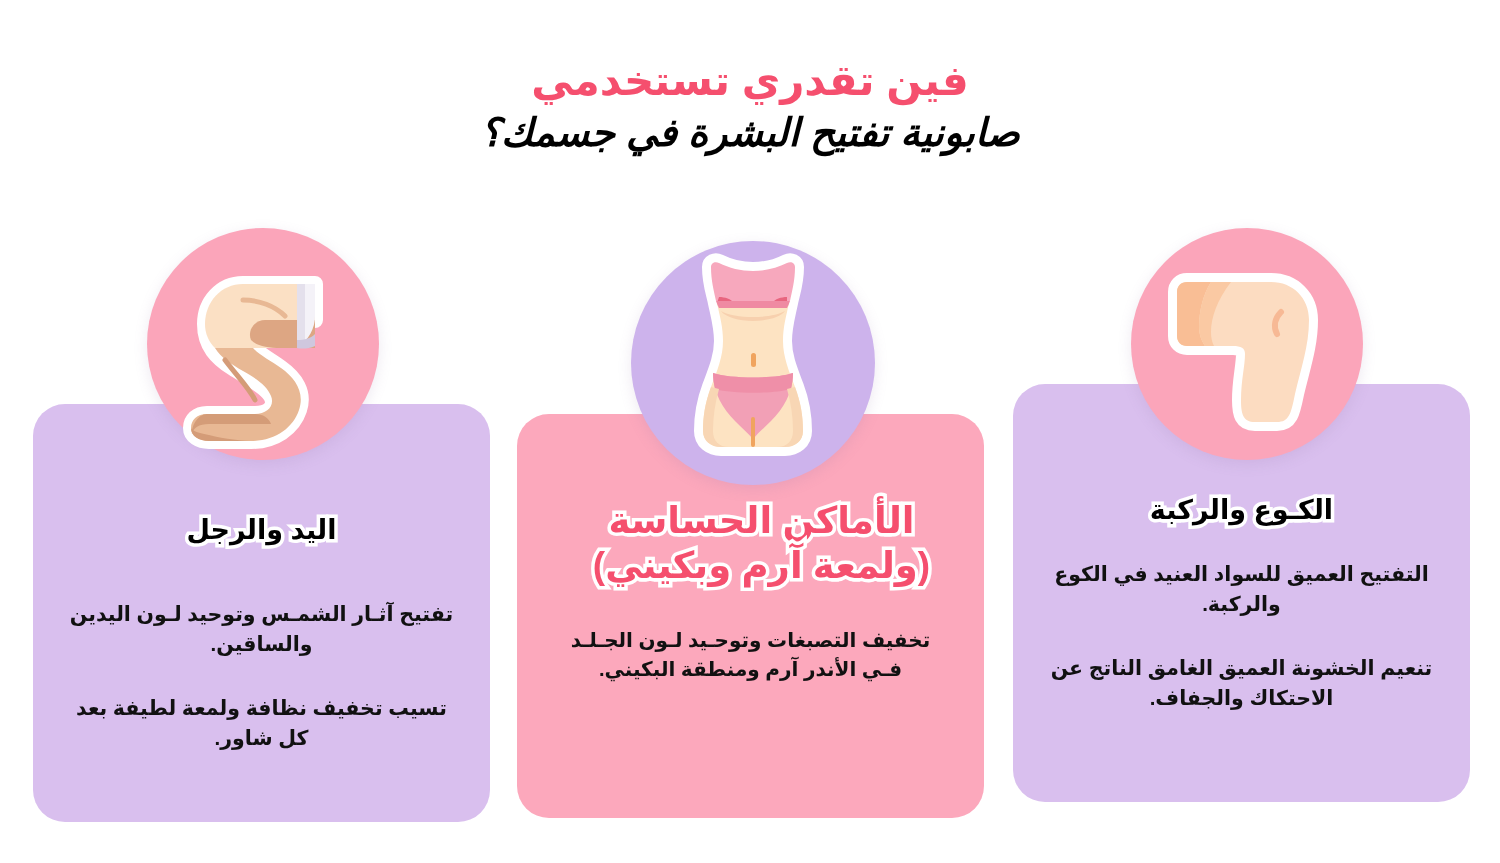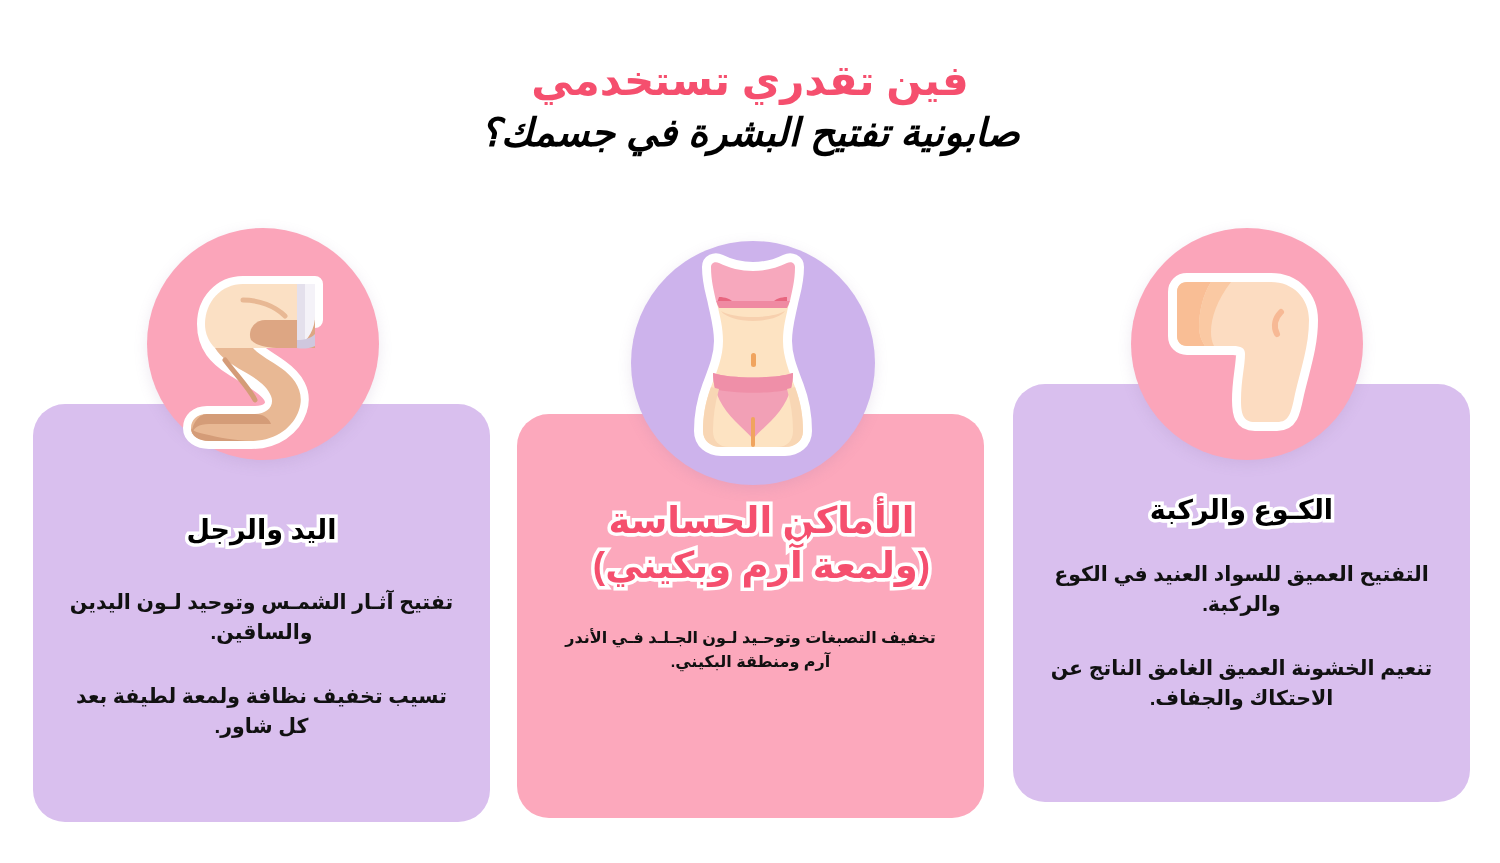--- a/index.html
+++ b/index.html
@@ -105,23 +105,23 @@
   .heading-sub { display: block; }
 
   
   .card-body {
     color: #111111;
     font-weight: 700;
     font-size: 20.5px;
     line-height: 1.46;
     padding: 0 34px;
   }
-  .card-1 .card-body { margin-top: 40px; }
+  .card-1 .card-body { margin-top: 52px; }
   .card-3 .card-body { margin-top: 32px; }
-  .card-2 .card-body { margin-top: 38px; font-size: 16px; }
+  .card-2 .card-body { margin-top: 38px; font-size: 20px; }
 
   .card-body p + p { margin-top: 34px; }
 </style>
 </head>
 <body>
 
 <div id="page">
 
   <div class="headline">
     <span class="headline-line headline-line-1">فين تقدري تستخدمي</span>

